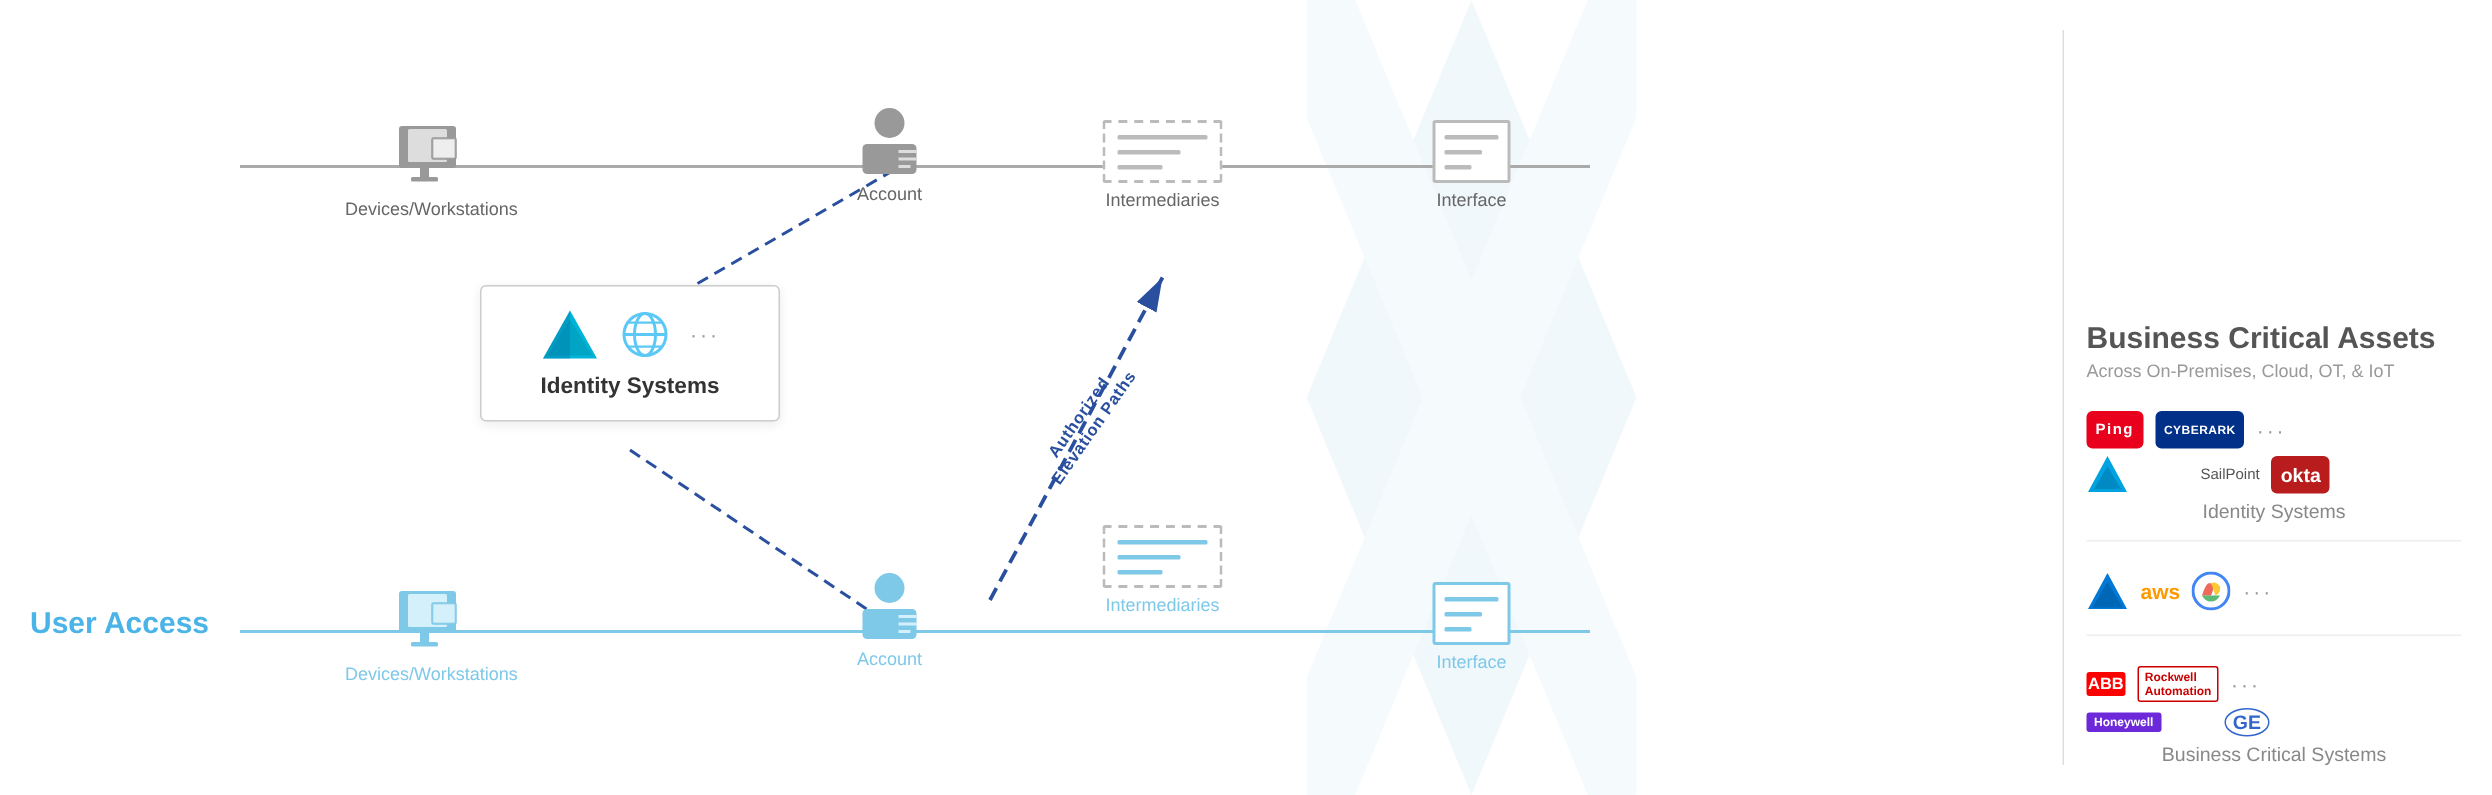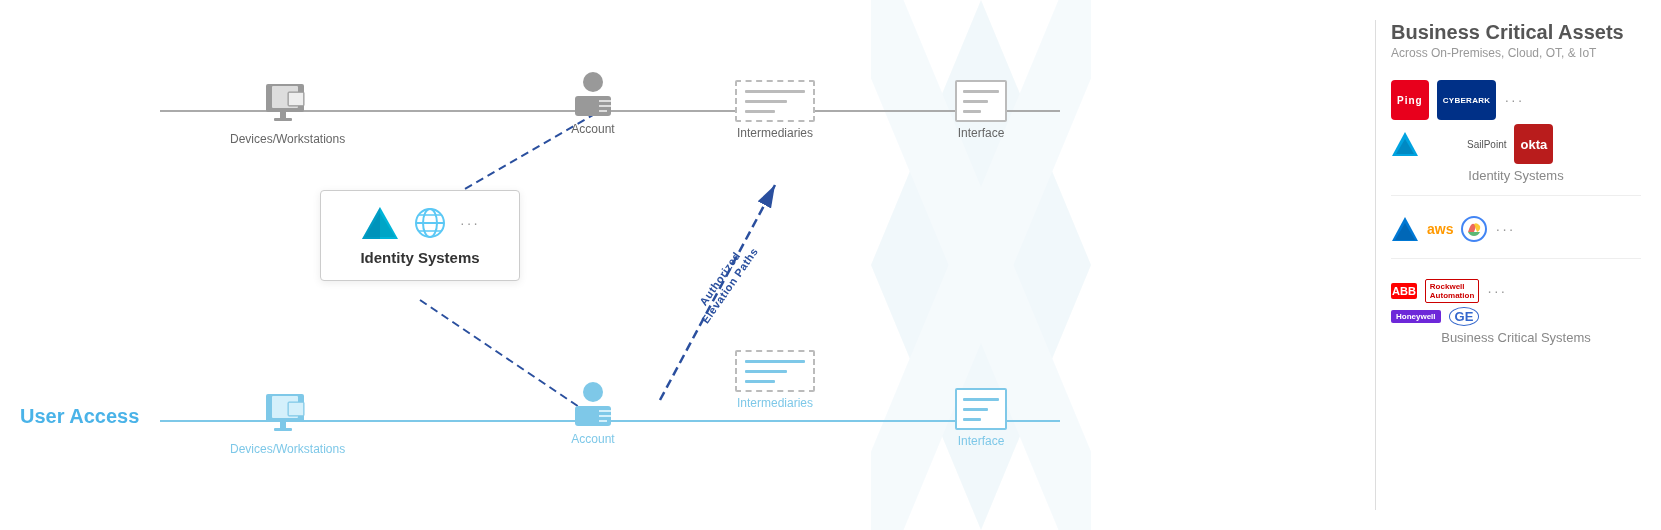--- a/index.html
+++ b/index.html
@@ -27,20 +27,21 @@
     }
 
     
     .right-panel {
       width: 280px;
       min-width: 280px;
       padding: 20px 20px 20px 10px;
       display: flex;
       flex-direction: column;
       gap: 12px;
+      justify-content: flex-end;
     }
 
     .right-panel-title {
       font-size: 20px;
       font-weight: 600;
       color: #555;
       line-height: 1.2;
     }
 
     .right-panel-subtitle {
@@ -63,21 +64,21 @@
     .logos-row {
       display: flex;
       align-items: center;
       gap: 8px;
       flex-wrap: wrap;
       justify-content: flex-start;
       margin-bottom: 4px;
     }
 
     .logo-badge {
-      height: 40px;
+      height: 25px;
       display: flex;
       align-items: center;
       justify-content: center;
       border-radius: 4px;
       padding: 2px 6px;
       font-size: 11px;
       font-weight: 700;
     }
 
     .logo-ping {
@@ -477,20 +478,20 @@
 
         <div style="background:#ff0000; color:white; font-weight:900; font-size:11px; padding:2px 1px; border-radius:2px;">ABB</div>
 
         <div style="border:1px solid #cc0000; color:#cc0000; font-size:8px; font-weight:700; padding:2px 4px; border-radius:2px;">Rockwell<br>Automation</div>
         <span class="dots-icon">···</span>
       </div>
       <div class="logos-row">
 
         <div style="background:#6d28d9; color:white; font-size:8px; font-weight:700; padding:2px 5px; border-radius:2px;">Honeywell</div>
 
-        <div style="color:#3366cc; font-size:13px; font-weight:700; border:1px solid #3366cc; padding:1px 5px; border-radius:50%;">GE</div>
+        <div style="color:#3366cc; font-size:13px; font-weight:700; border:1px solid #3366cc; padding:1px 5px; border-radius:50%;margin-left:34px;">GE</div>
       </div>
       <div class="right-section-label">Business Critical Systems</div>
     </div>
 
   </div>
 
 </div>
 
 </body></html>

